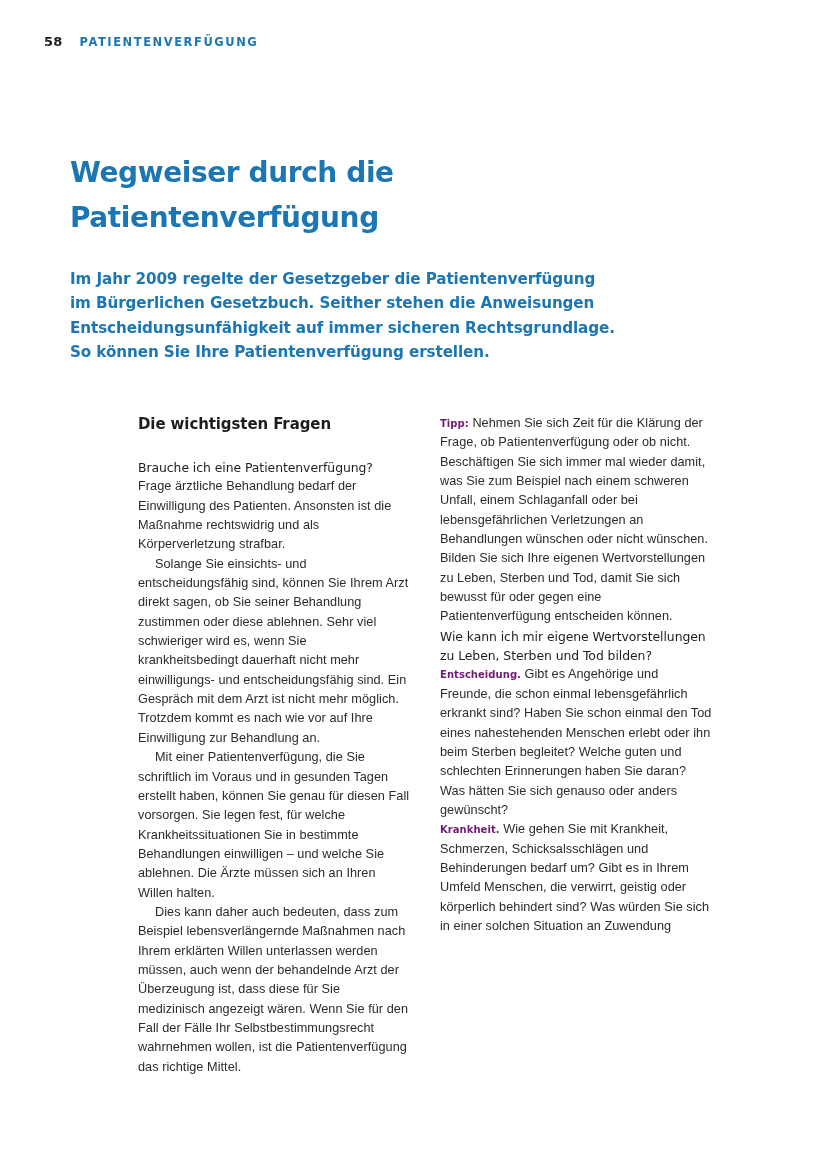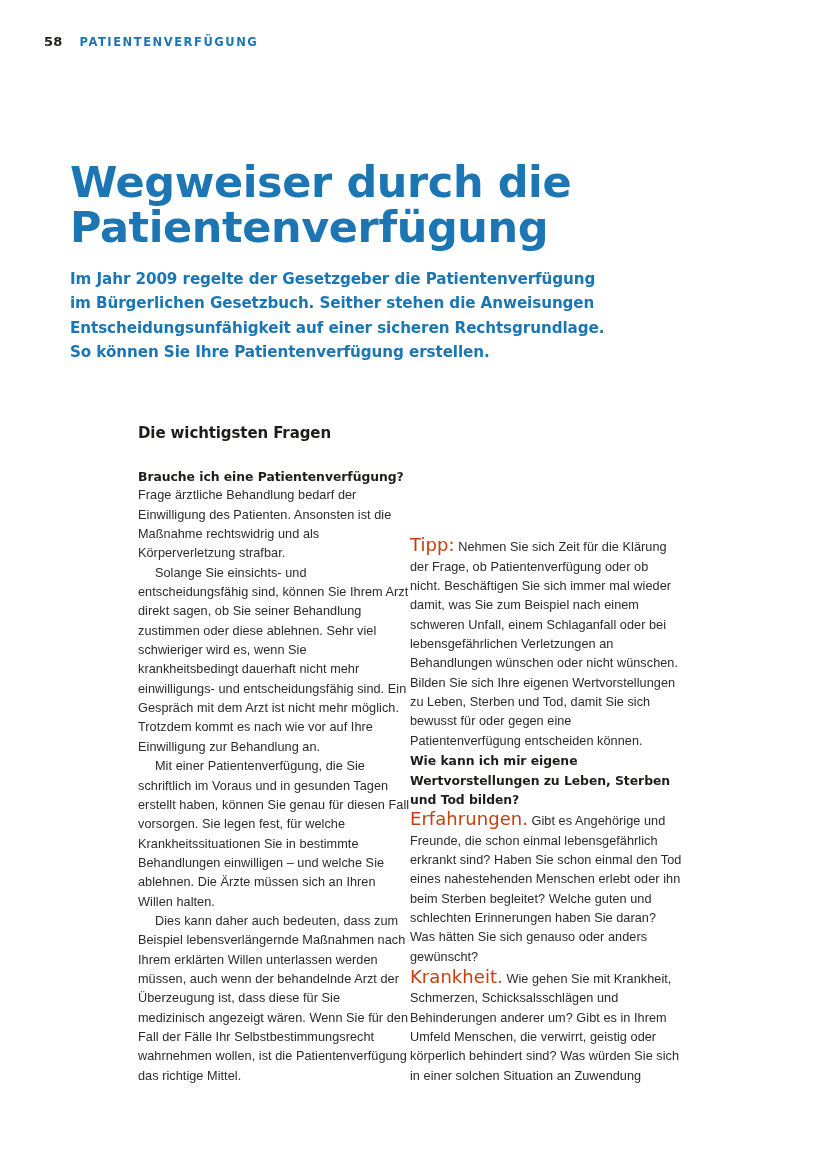--- a/index.html
+++ b/index.html
@@ -48,21 +48,21 @@
 
   
   .headline {
     position: absolute;
     top: 131px;
     left: 70px;
     width: 620px;
     color: #1b76b3;
     font-family: "DejaVu Sans", sans-serif;
     font-weight: 700;
-    font-size: 43px;
+    font-size: 28px;
     line-height: 45px;
     letter-spacing: -0.4px;
   }
   .headline .hl-line { display: block; }
 
   
   .standfirst {
     position: absolute;
     top: 243px;
     left: 70px;
@@ -78,21 +78,21 @@
   .standfirst .sf-line { display: block; white-space: nowrap; }
 
   
   .columns {
     position: absolute;
     top: 414px;
     left: 138px;
     width: 604px;
     height: 672px;
     display: flex;
-    align-items: flex-end;
+    gap: 30px;
   }
   .col {
     width: 272px;
     flex: 0 0 272px;
   }
 
   .col-heading {
     font-family: "DejaVu Sans", sans-serif;
     font-size: 15px;
     font-weight: 700;
@@ -108,27 +108,27 @@
     line-height: 19.35px;
     color: #2b2b2b;
     margin: 0;
     letter-spacing: 0.05px;
   }
   .para + .para { margin-top: 0; }
   .para.indent { text-indent: 17px; }
 
   .run-in {
     font-family: "DejaVu Sans", sans-serif;
-    font-weight: 400;
-    font-size: 18px;
-    color: #c2410c;
+    font-weight: 700;
+    font-size: 10px;
+    color: #701a75;
   }
   .subhead {
     font-family: "DejaVu Sans", sans-serif;
-    font-weight: 700;
+    font-weight: 400;
     font-size: 12.4px;
     line-height: 19.35px;
     color: #1d1d1b;
     margin: 0;
     letter-spacing: -0.05px;
   }
 </style>
 </head>
 <body>
 
@@ -140,21 +140,21 @@
   </div>
 
   <h1 class="headline">
     <span class="hl-line">Wegweiser durch die</span>
     <span class="hl-line">Patientenverfügung</span>
   </h1>
 
   <div class="standfirst">
     <span class="sf-line">Im Jahr 2009 regelte der Gesetzgeber die Patientenverfügung</span>
     <span class="sf-line">im Bürgerlichen Gesetzbuch. Seither stehen die Anweisungen</span>
-    <span class="sf-line">Entscheidungsunfähigkeit auf einer sicheren Rechtsgrundlage.</span>
+    <span class="sf-line">Entscheidungsunfähigkeit auf immer sicheren Rechtsgrundlage.</span>
     <span class="sf-line">So können Sie Ihre Patientenverfügung erstellen.</span>
   </div>
 
   <div class="columns">
 
     <div class="col">
       <h2 class="col-heading">Die wichtigsten Fragen</h2>
 
       <p class="subhead">Brauche ich eine Patientenverfügung?</p>
 
@@ -164,19 +164,19 @@
       <p class="para indent">Dies kann daher auch bedeuten, dass zum Beispiel lebensverlängernde Maßnahmen nach Ihrem erklärten Willen unterlassen werden müssen, auch wenn der behandelnde Arzt der Überzeugung ist, dass diese für Sie medizinisch angezeigt wären. Wenn Sie für den Fall der Fälle Ihr Selbstbestimmungsrecht wahrnehmen wollen, ist die Patientenverfügung das richtige Mittel.</p>
     </div>
 
     <div class="col">
 
       <p class="para"><span class="run-in">Tipp:</span><span> Nehmen Sie sich Zeit für die Klärung der Frage, ob Patientenverfügung oder ob nicht. Beschäftigen Sie sich immer mal wieder damit, was Sie zum Beispiel nach einem schweren Unfall, einem Schlaganfall oder bei lebensgefährlichen Verletzungen an Behandlungen wünschen oder nicht wünschen. Bilden Sie sich Ihre eigenen Wertvorstellungen zu Leben, Sterben und Tod, damit Sie sich bewusst für oder gegen eine Patientenverfügung entscheiden können.</span></p>
 
       <p class="subhead space-before">Wie kann ich mir eigene Wertvorstellungen zu Leben, Sterben und Tod bilden?</p>
 
 
-      <p class="para"><span class="run-in">Erfahrungen.</span><span> Gibt es Angehörige und Freunde, die schon einmal lebensgefährlich erkrankt sind? Haben Sie schon einmal den Tod eines nahestehenden Menschen erlebt oder ihn beim Sterben begleitet? Welche guten und schlechten Erinnerungen haben Sie daran? Was hätten Sie sich genauso oder anders gewünscht?</span></p>
+      <p class="para"><span class="run-in">Entscheidung.</span><span> Gibt es Angehörige und Freunde, die schon einmal lebensgefährlich erkrankt sind? Haben Sie schon einmal den Tod eines nahestehenden Menschen erlebt oder ihn beim Sterben begleitet? Welche guten und schlechten Erinnerungen haben Sie daran? Was hätten Sie sich genauso oder anders gewünscht?</span></p>
 
-      <p class="para"><span class="run-in">Krankheit.</span><span> Wie gehen Sie mit Krankheit, Schmerzen, Schicksalsschlägen und Behinderungen anderer um? Gibt es in Ihrem Umfeld Menschen, die verwirrt, geistig oder körperlich behindert sind? Was würden Sie sich in einer solchen Situation an Zuwendung</span></p>
+      <p class="para"><span class="run-in">Krankheit.</span><span> Wie gehen Sie mit Krankheit, Schmerzen, Schicksalsschlägen und Behinderungen bedarf um? Gibt es in Ihrem Umfeld Menschen, die verwirrt, geistig oder körperlich behindert sind? Was würden Sie sich in einer solchen Situation an Zuwendung</span></p>
     </div>
 
   </div>
 </div>
 
 </body></html>

